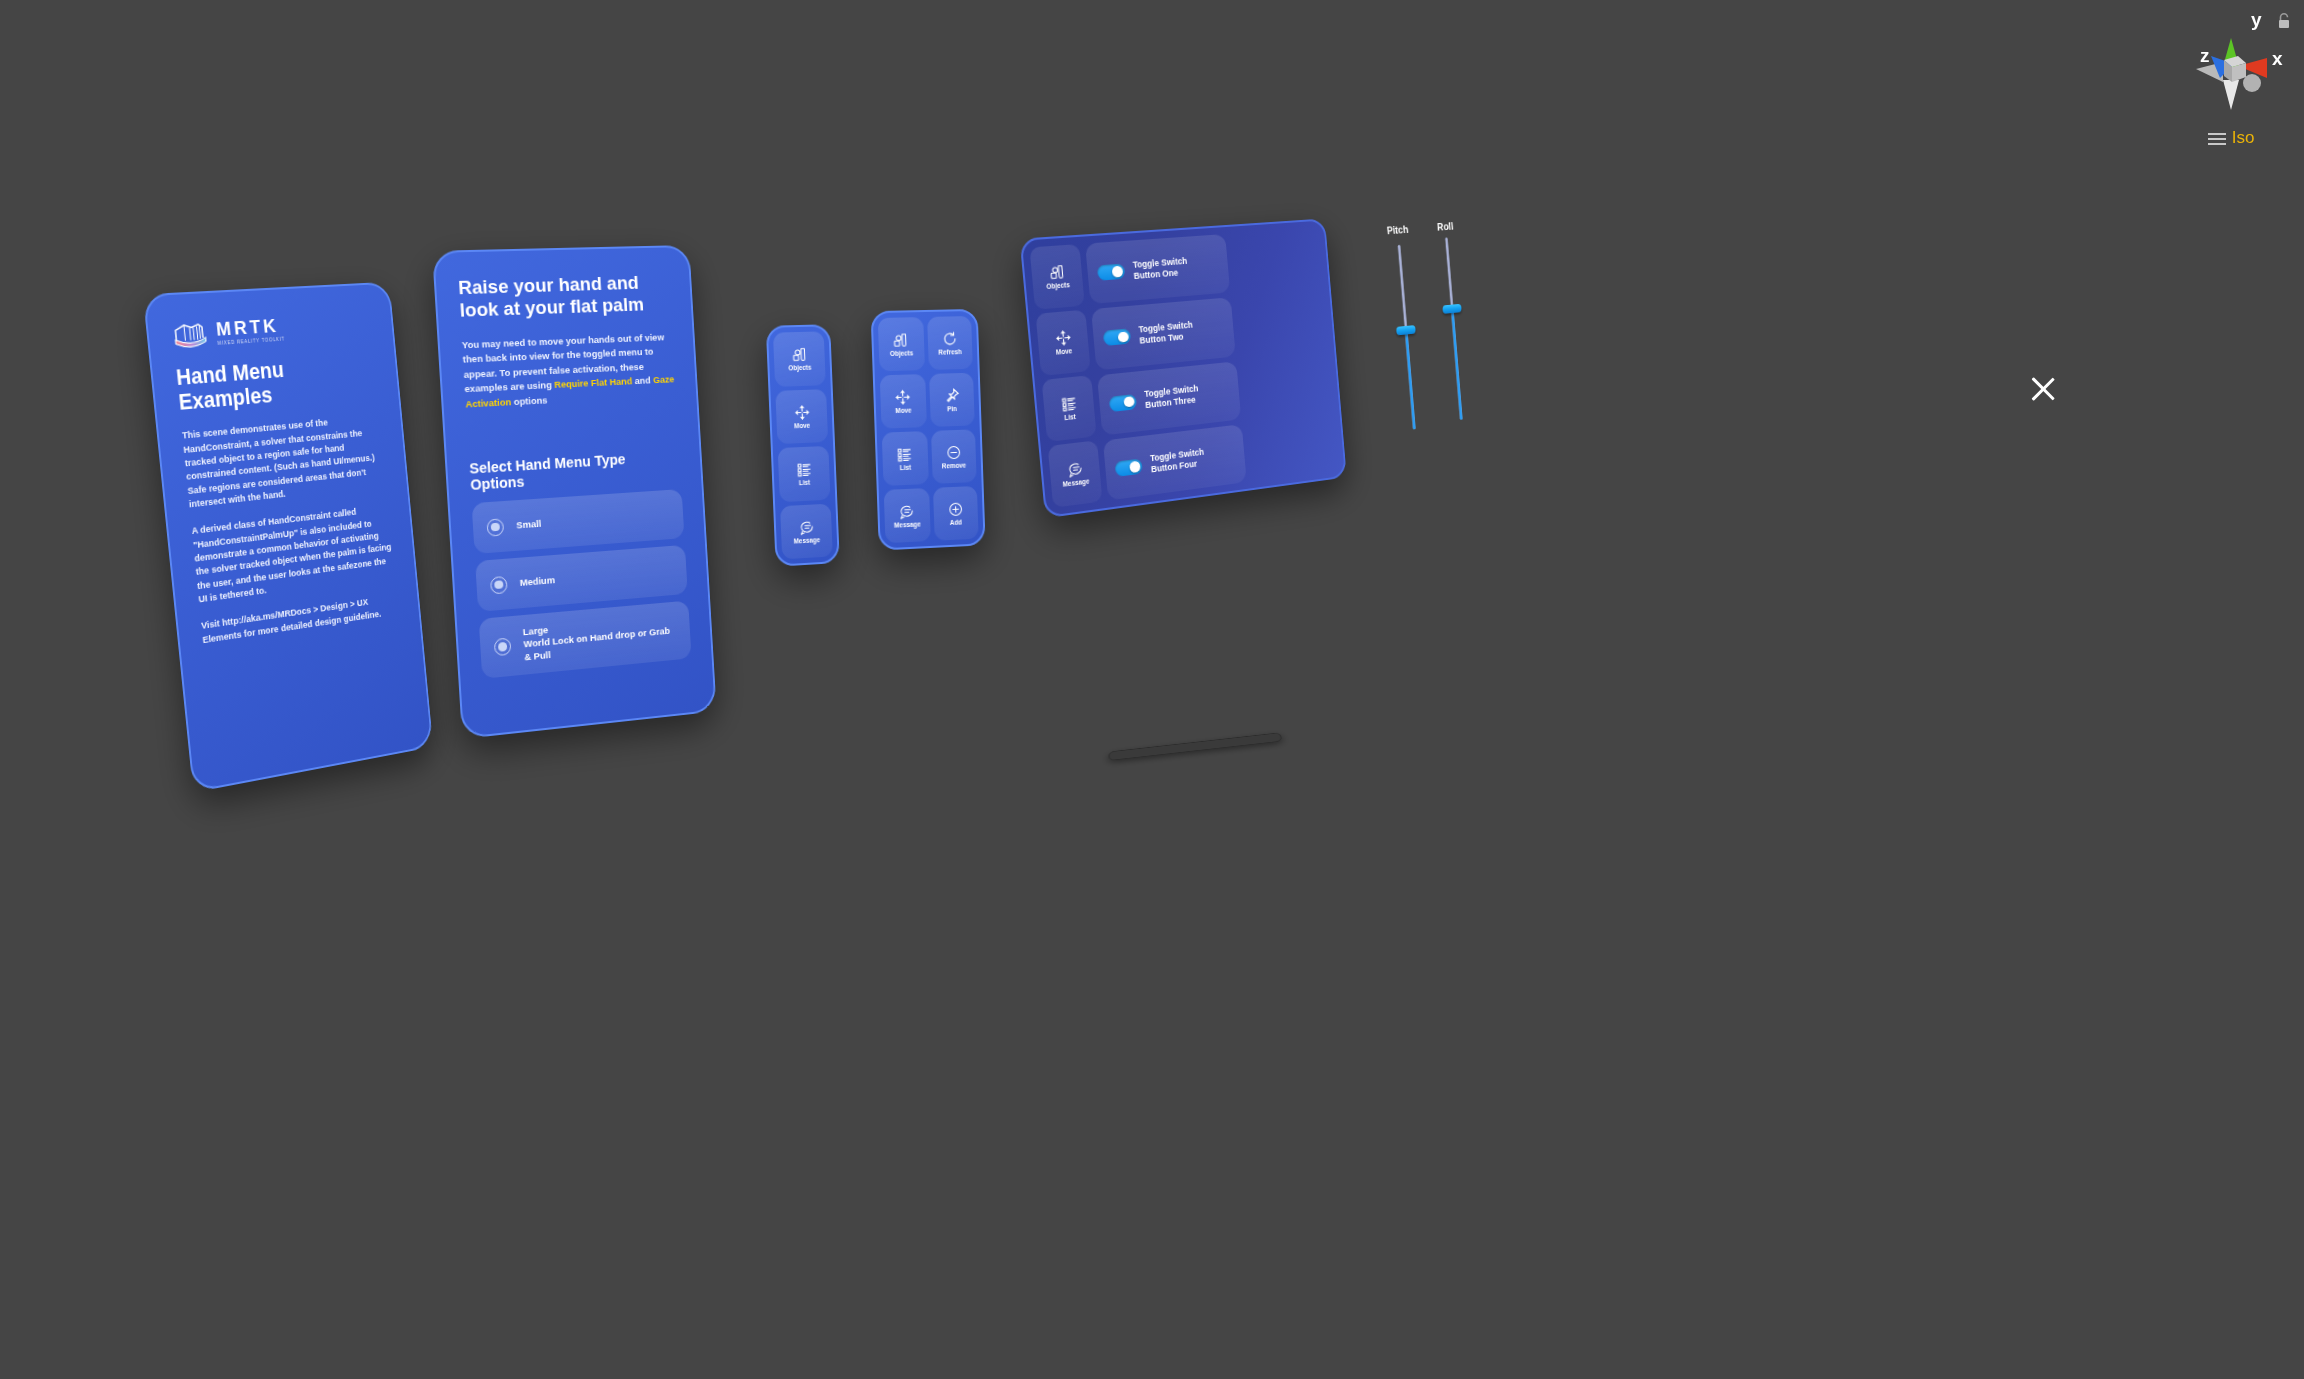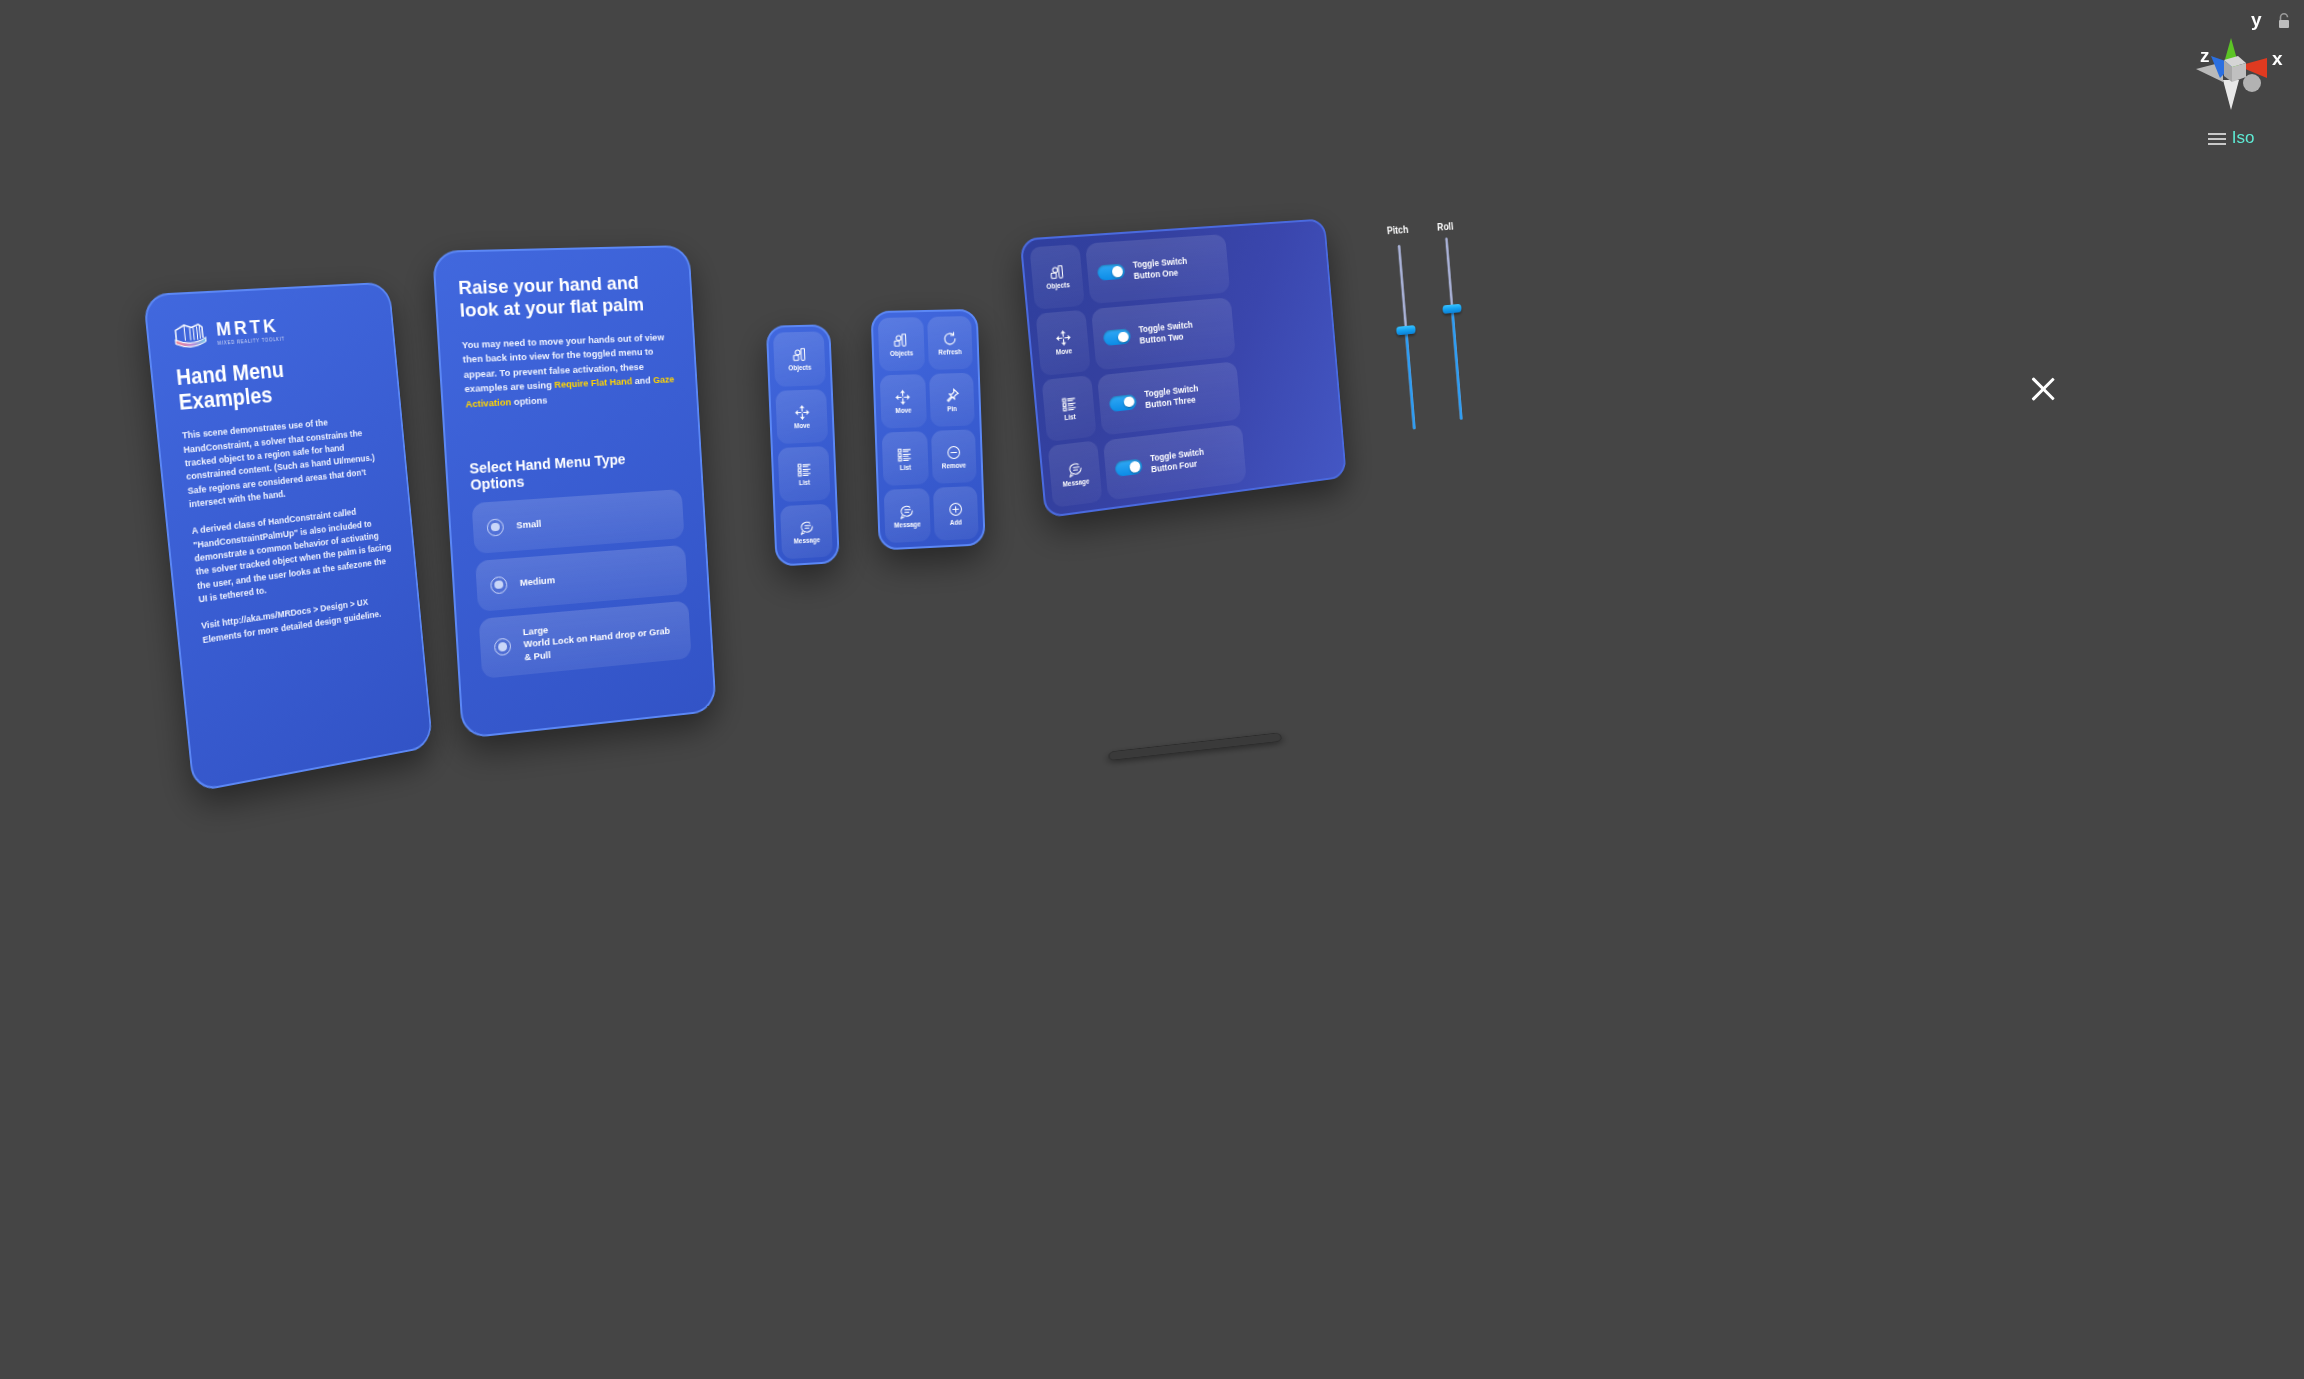--- a/index.html
+++ b/index.html
@@ -16,21 +16,21 @@
     background: #454545;
     overflow: hidden;
   }
 
   
   .gizmo-wrap { position: absolute; top: 4px; right: 8px; width: 130px; height: 160px; }
   .gizmo-lock { position: absolute; top: 8px; right: 4px; width: 16px; height: 18px; }
   .gizmo-svg { position: absolute; top: 10px; left: 0; }
   .gizmo-label {
     position: absolute; bottom: 16px; left: 0; width: 130px;
-    text-align: center; color: #5eead4; font-size: 17px;
+    text-align: center; color: #eab308; font-size: 17px;
     font-family: "Liberation Sans", sans-serif;
   }
   .gizmo-label .bars {
     display: inline-block; vertical-align: middle; margin-right: 6px;
     width: 18px; height: 12px;
   }
   .gizmo-label .bars i {
     display: block; height: 2px; background: #c8c8c8; margin-bottom: 3px;
   }
   .axis-letter {

